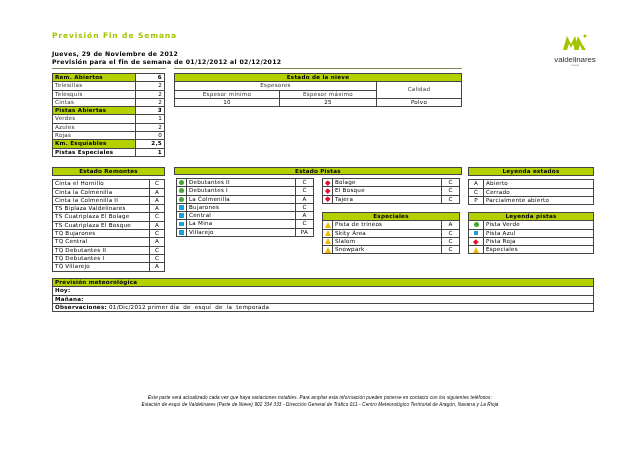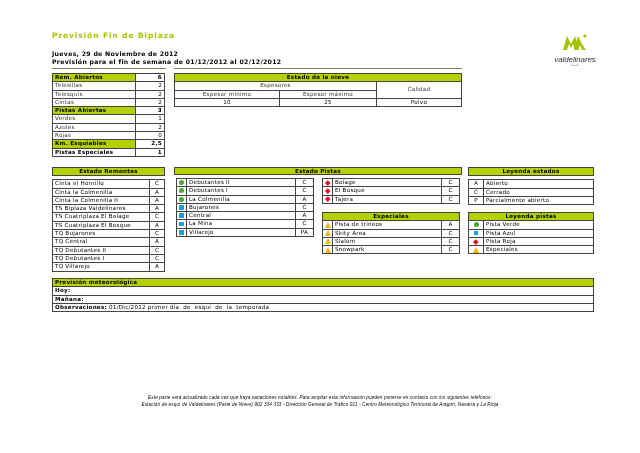--- a/index.html
+++ b/index.html
@@ -17,27 +17,27 @@
   .ctr { text-align: center; }
   .bold { font-weight: bold; }
   .gray { color: #333; }
   .ic { width: 9px; text-align: center; padding: 0; }
   .dot { display: inline-block; width: 5px; height: 5px; border-radius: 50%; background: #44a833; vertical-align: middle; }
   .sq { display: inline-block; width: 4.5px; height: 4.5px; background: #1a9fd8; vertical-align: middle; }
   .dia { display: inline-block; width: 3.5px; height: 3.5px; background: #e0102a; transform: rotate(45deg); vertical-align: middle; }
   .tri { display: inline-block; width: 0; height: 0; border-left: 3.5px solid transparent; border-right: 3.5px solid transparent; border-bottom: 6px solid #f2b800; vertical-align: middle; }
   .footer { left: 0; width: 640px; text-align: center; font-size: 4.6px; font-style: italic; font-family: "Liberation Sans", sans-serif; letter-spacing: 0.15px; }
   .logo { left: 545px; top: 33px; width: 60px; text-align: center; }
-  .logo-text { font-family: "Liberation Sans", sans-serif; font-size: 8px; color: #333; letter-spacing: -0.1px; font-style: italic; }
+  .logo-text { font-family: "Liberation Sans", sans-serif; font-size: 8px; color: #333; letter-spacing: -0.1px; }
   .logo-small { font-size: 2.5px; color: #777; }
 </style>
 </head>
 <body>
 
-<div class="abs title">Previsión Fin de Biplaza</div>
+<div class="abs title">Previsión Fin de Semana</div>
 <div class="abs sub" style="top:50px;">Jueves, 29 de Noviembre de 2012</div>
 <div class="abs sub" style="top:58px;">Previsión para el fin de semana de 01/12/2012 al 02/12/2012</div>
 <div class="abs hrline" style="left:52px;width:114px;"></div>
 <div class="abs hrline" style="left:174px;width:288px;"></div>
 
 <div class="abs logo">
   <svg width="26" height="18" viewBox="0 0 26 18">
     <path d="M1 17 L5 3 L9 11 L13 3 L17 17 L13 17 L11 11 L9 15 L7 11 L5 17 Z" fill="#a4c400"></path>
     <path d="M12 17 L16 3 L20 11 L24 17 L20 17 L18 12 L16 17 Z" fill="#a4c400"></path>
     <circle cx="23" cy="3" r="1.6" fill="#a4c400"></circle>

